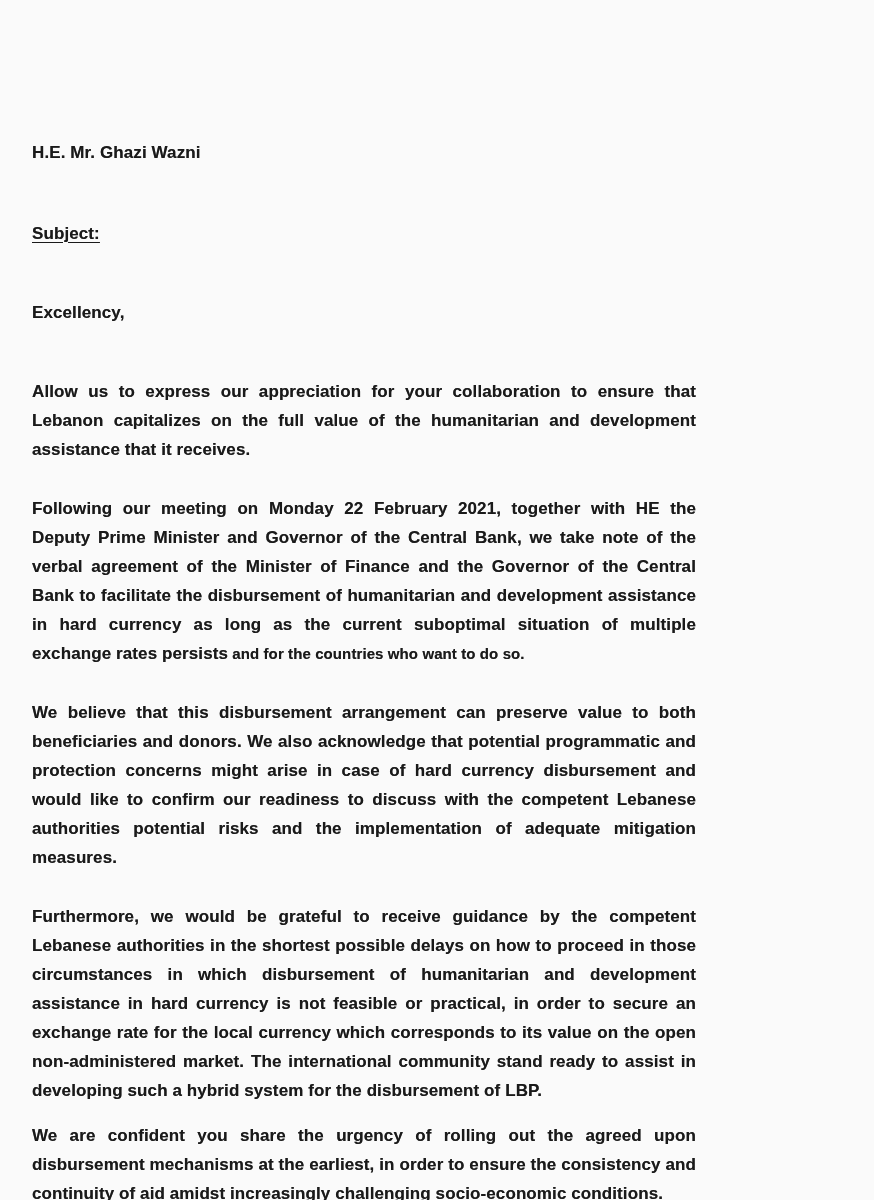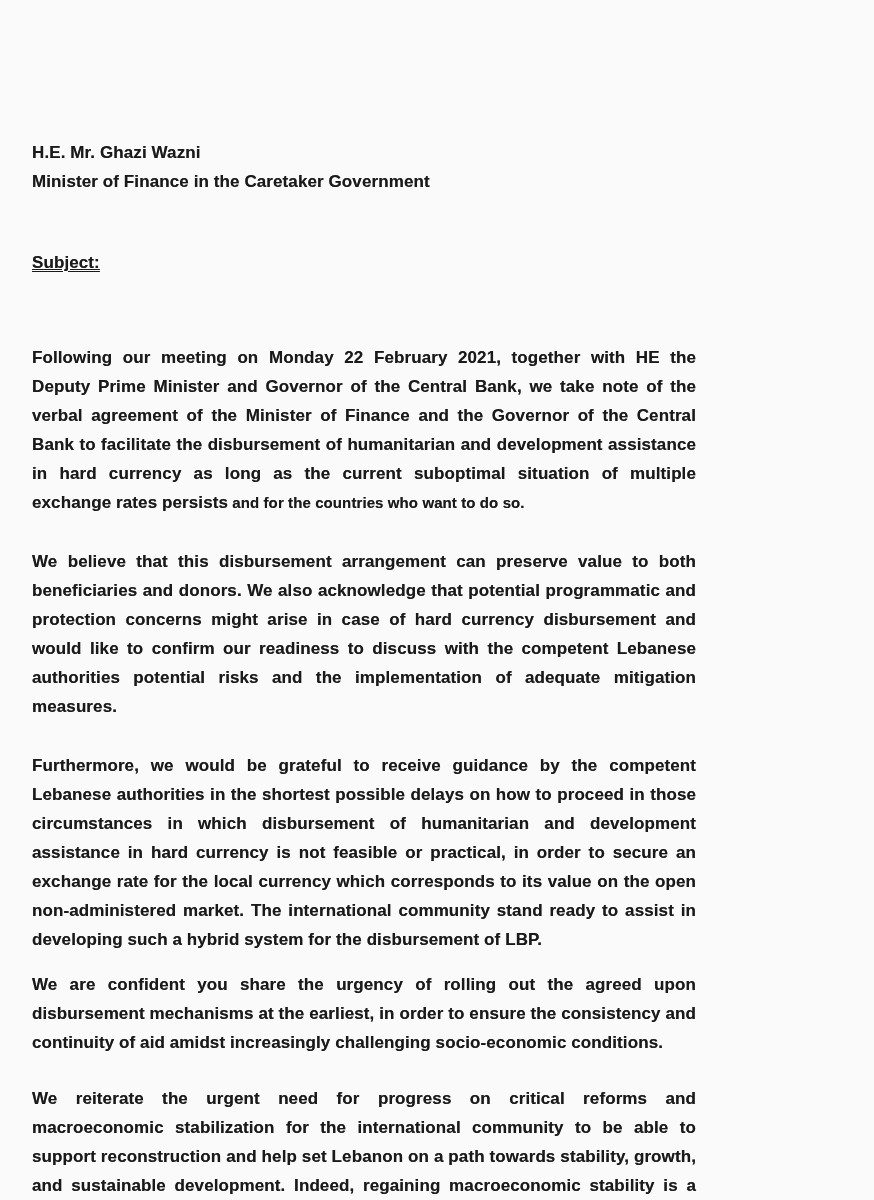--- a/index.html
+++ b/index.html
@@ -30,22 +30,21 @@
   }
   .recipient {
     margin: 0 0 52px 0;
   }
   .recipient div {
     white-space: nowrap;
   }
   .subject-row {
     display: flex;
     align-items: baseline;
-    margin: 0 0 66px 0;
-    text-decoration: underline;
+    margin: 0 0 50px 0;
   }
   .subject-label {
     flex: 0 0 120px;
     font-weight: 700;
     text-decoration: underline;
     text-underline-offset: 3px;
   }
   .subject-text {
     flex: 1 1 auto;
     font-weight: 700;
@@ -69,29 +68,30 @@
     font-weight: 600;
   }
 </style>
 </head>
 <body>
 
 <div class="page scan-text">
 
   <div class="recipient">
     <div>H.E. Mr. Ghazi Wazni</div>
-    <div>Minister of Finance in the Caretaker Government</div>
   </div>
 
   <div class="subject-row">
     <span class="subject-label">Subject:</span>
   </div>
 
+  <div class="salutation">Excellency,</div>
 
   <div class="body-text">
+    <p>Allow us to express our appreciation for your collaboration to ensure that Lebanon capitalizes on the full value of the humanitarian and development assistance that it receives.</p>
     <p><span>Following our meeting on Monday 22 February 2021, together with HE the Deputy Prime Minister and Governor of the Central Bank, we take note of the verbal agreement of the Minister of Finance and the Governor of the Central Bank to facilitate the disbursement of humanitarian and development assistance in hard currency as long as the current suboptimal situation of multiple exchange rates persists</span><span class="appended-note"> and for the countries who want to do so.</span></p>
     <p>We believe that this disbursement arrangement can preserve value to both beneficiaries and donors. We also acknowledge that potential programmatic and protection concerns might arise in case of hard currency disbursement and would like to confirm our readiness to discuss with the competent Lebanese authorities potential risks and the implementation of adequate mitigation measures.</p>
     <p class="joined">Furthermore, we would be grateful to receive guidance by the competent Lebanese authorities in the shortest possible delays on how to proceed in those circumstances in which disbursement of humanitarian and development assistance in hard currency is not feasible or practical, in order to secure an exchange rate for the local currency which corresponds to its value on the open non-administered market. The international community stand ready to assist in developing such a hybrid system for the disbursement of LBP.</p>
     <p class="after-joined">We are confident you share the urgency of rolling out the agreed upon disbursement mechanisms at the earliest, in order to ensure the consistency and continuity of aid amidst increasingly challenging socio-economic conditions.</p>
     <p>We reiterate the urgent need for progress on critical reforms and macroeconomic stabilization for the international community to be able to support reconstruction and help set Lebanon on a path towards stability, growth, and sustainable development. Indeed, regaining macroeconomic stability is a critical prior action for the country’s recovery. This necessitates a macro-financial strategy that leads to a unified and sustainable exchange rate, which is the optimum currency condition.</p>
   </div>
 
 </div>
 
 </body></html>

